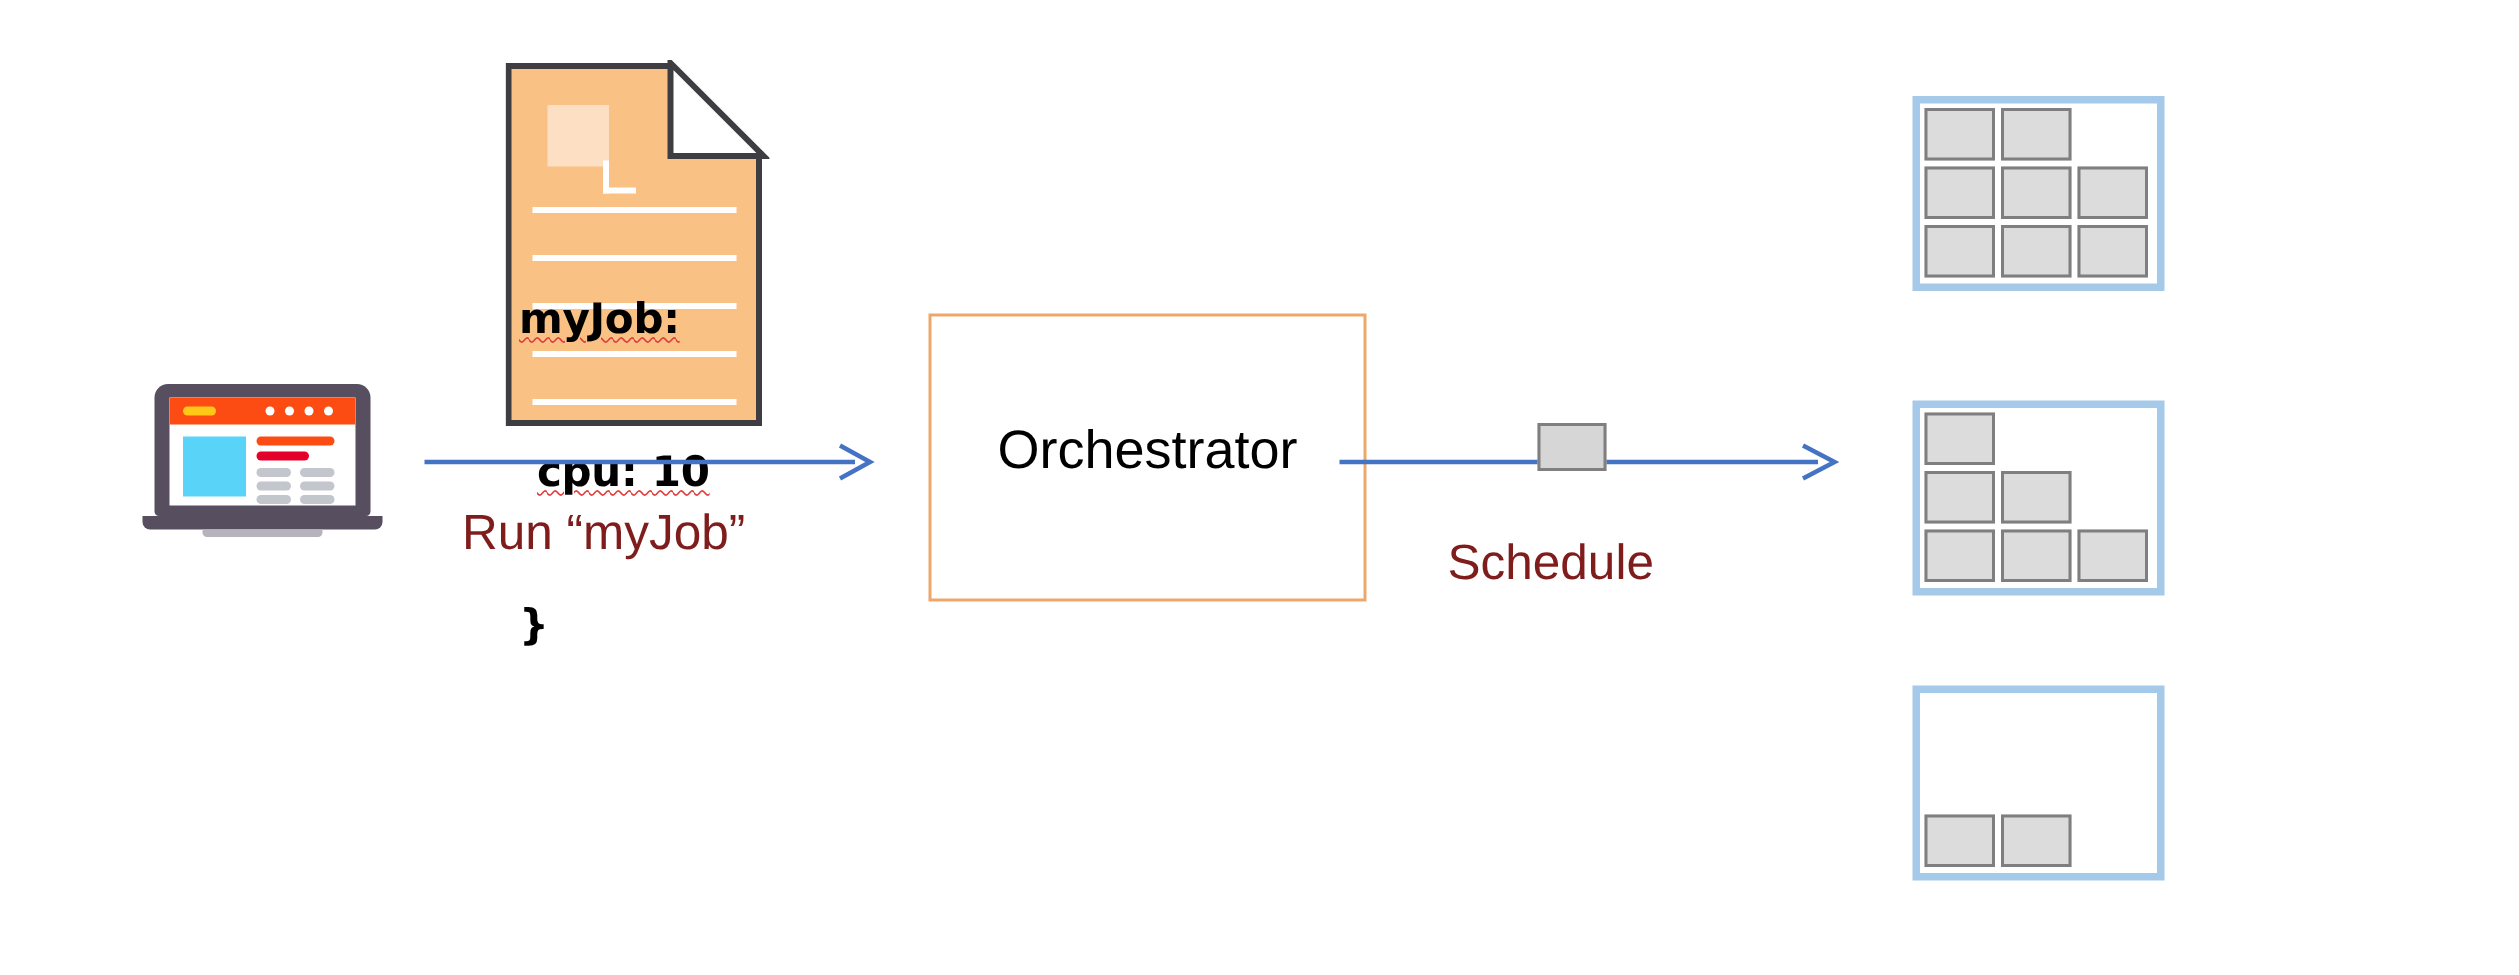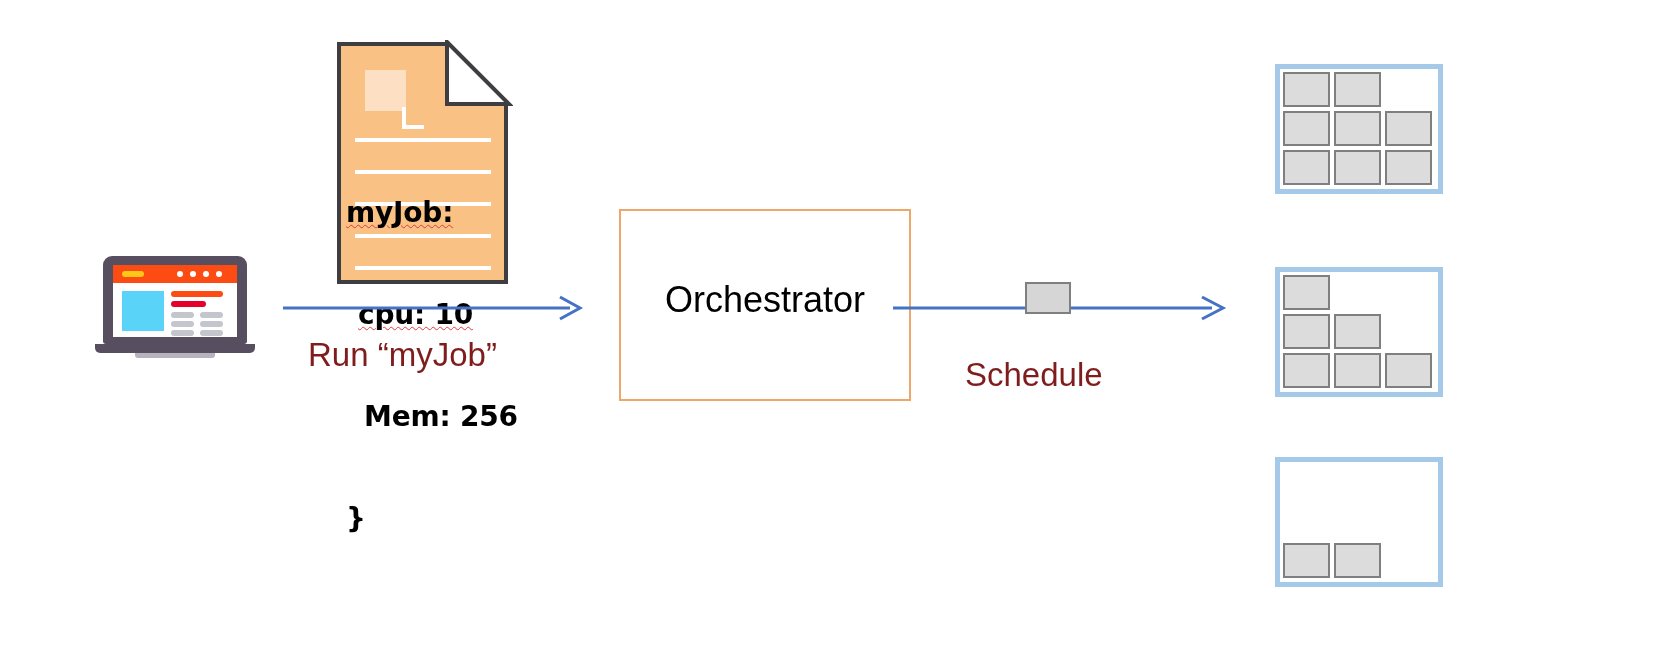--- a/index.html
+++ b/index.html
@@ -305,21 +305,20 @@
       <div class="doc-sqr-l"></div>
     </div>
     <div class="doc-line l1"></div>
     <div class="doc-line l2"></div>
     <div class="doc-line l3"></div>
     <div class="doc-line l4"></div>
     <div class="doc-line l5"></div>
     <div class="doc-text">
       <div><span class="squiggle">myJob:</span></div>
       <div><span class="ind1 squiggle">cpu: 10</span></div>
-      <div><span class="ind2">Mem: 256</span></div>
       <div><span>}</span></div>
     </div>
   </div>
 
   <svg id="arrow-run" class="arrow-svg" viewBox="0 0 310 40">
     <line x1="3" y1="20" x2="290" y2="20" stroke="#4472c4" stroke-width="3"></line>
     <polyline points="280,9 300,20 280,31" fill="none" stroke="#4472c4" stroke-width="3" stroke-linecap="butt" stroke-linejoin="miter"></polyline>
   </svg>
   <div id="label-run" class="arrow-label">Run “myJob”</div>
 

